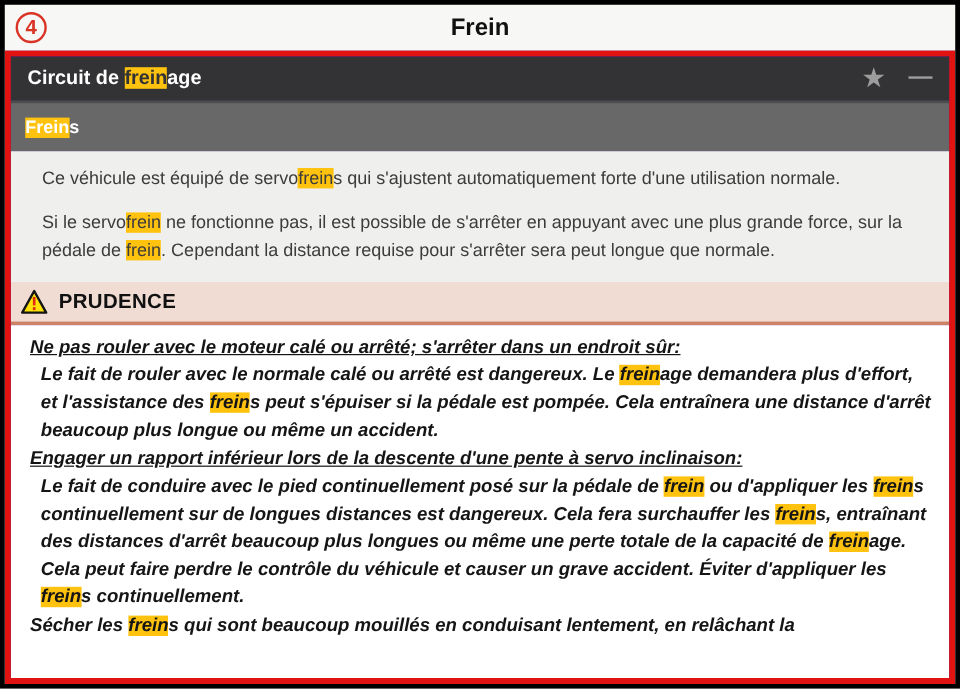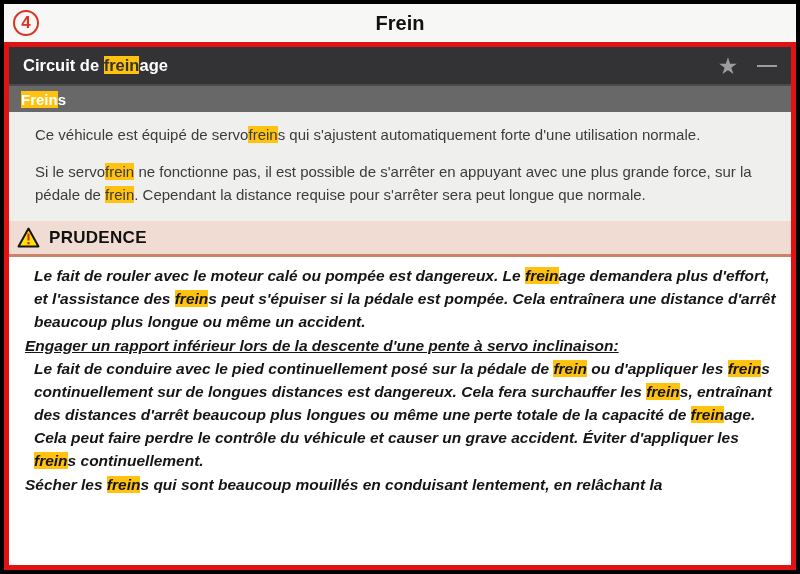--- a/index.html
+++ b/index.html
@@ -41,21 +41,21 @@
     padding: 0 14px;
     color: #fff; font-size: 16.5px; font-weight: bold;
   }
   .panel-title { flex: 1; }
   .hl { background: #ffc20e; }
   .panel-header .hl { color: #333335; }
   .header-icons { display: flex; align-items: center; gap: 20px; }
   .star-icon { color: #9d9d9d; font-size: 20px; line-height: 1; }
   .min-icon { color: #9d9d9d; font-size: 20px; font-weight: bold; line-height: 1; transform: translateY(-2px); }
   .subheader {
-    flex: none; height: 28px;
+    flex: none; height: 42px;
     background: #686868; border-top: 2px solid #4c4c4c;
     display: flex; align-items: center;
     padding: 0 12px;
     color: #fff; font-size: 15px; font-weight: bold;
   }
   .subheader .hl { color: #fff; }
   .intro {
     flex: none;
     background: #efefed;
     padding: 11px 26px 1px 26px;
@@ -120,21 +120,22 @@
           <polygon points="11.5,1.5 21.5,19.5 1.5,19.5" fill="#ffe10a" stroke="#151515" stroke-width="2" stroke-linejoin="round"></polygon>
           <rect x="10.4" y="6.5" width="2.2" height="7" fill="#e02a12"></rect>
           <rect x="10.4" y="15" width="2.2" height="2.4" fill="#e02a12"></rect>
         </svg>
       </span>
       <span class="caution-label">PRUDENCE</span>
     </div>
 
     <div class="warnings">
       <div>
-        <p class="w-body"><span>Le fait de rouler avec le moteur calé ou pompée est dangereux. Le </span><span class="hl">frein</span><span>age demandera plus d'effort, et l'assistance des </span><span class="hl">frein</span><span>s peut s'épuiser si la pédale est pompée. Cela entraînera une distance d'arrêt beaucoup plus longue ou même un accident.</span></p>
+        <p class="w-heading">Ne pas rouler avec le moteur calé ou arrêté; s'arrêter dans un endroit sûr:</p>
+        <p class="w-body"><span>Le fait de rouler avec le normale calé ou arrêté est dangereux. Le </span><span class="hl">frein</span><span>age demandera plus d'effort, et l'assistance des </span><span class="hl">frein</span><span>s peut s'épuiser si la pédale est pompée. Cela entraînera une distance d'arrêt beaucoup plus longue ou même un accident.</span></p>
       </div>
       <div>
         <p class="w-heading">Engager un rapport inférieur lors de la descente d'une pente à servo inclinaison:</p>
         <p class="w-body"><span>Le fait de conduire avec le pied continuellement posé sur la pédale de </span><span class="hl">frein</span><span> ou d'appliquer les </span><span class="hl">frein</span><span>s continuellement sur de longues distances est dangereux. Cela fera surchauffer les </span><span class="hl">frein</span><span>s, entraînant des distances d'arrêt beaucoup plus longues ou même une perte totale de la capacité de </span><span class="hl">frein</span><span>age. Cela peut faire perdre le contrôle du véhicule et causer un grave accident. Éviter d'appliquer les </span><span class="hl">frein</span><span>s continuellement.</span></p>
       </div>
       <div>
         <p class="w-heading" style="text-decoration:none;"><span>Sécher les </span><span class="hl">frein</span><span>s qui sont beaucoup mouillés en conduisant lentement, en relâchant la</span></p>
       </div>
     </div>
 

